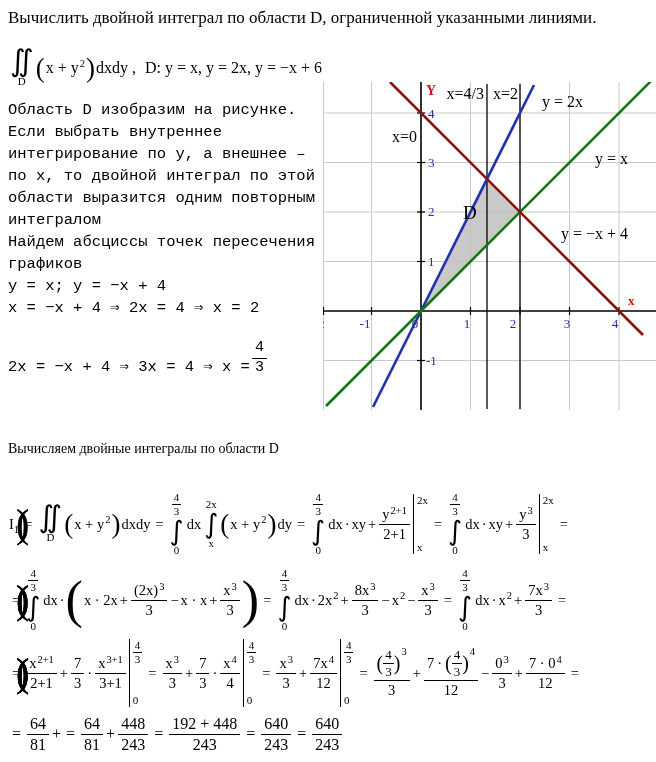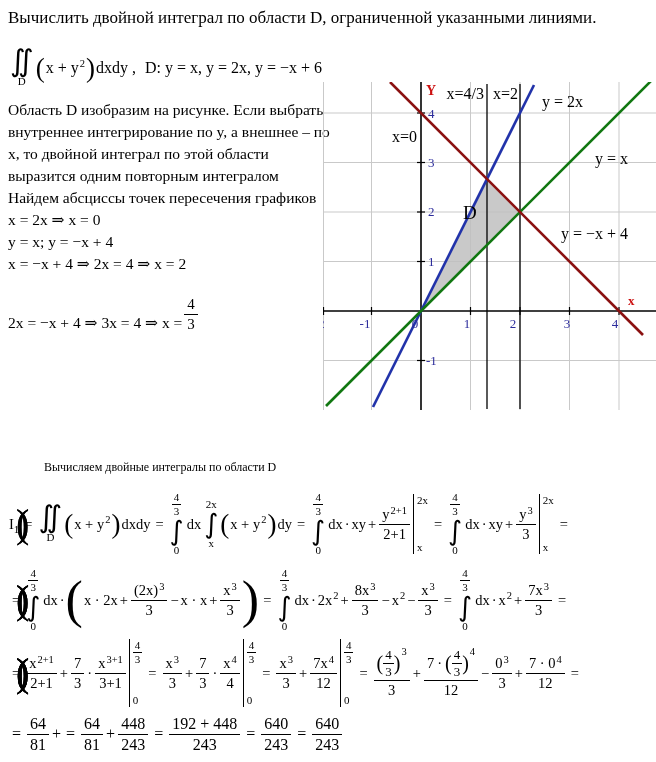--- a/index.html
+++ b/index.html
@@ -2,29 +2,29 @@
 <html><head>
 <meta charset="utf-8">
 <style>
   html,body{margin:0;padding:0;background:#fff;}
   .page{position:relative;width:656px;height:762px;background:#fff;overflow:hidden;
         font-family:"Liberation Serif","DejaVu Serif","DejaVu Sans",serif;color:#000;}
   .title{position:absolute;left:8px;top:8px;font-size:17px;}
   
   .problem{position:absolute;left:8px;top:42px;height:52px;display:flex;align-items:center;white-space:nowrap;font-size:16px;}
   
-  .leftcol{position:absolute;left:8px;top:99px;width:324px;font-size:15.5px;line-height:22px;}
+  .leftcol{position:absolute;left:8px;top:99px;width:324px;font-size:15.5px;line-height:22px;font-family:Liberation Mono, monospace;}
   .leftcol p{margin:0;}
   .gap12{margin-top:12px;} .gap8{margin-top:8px;} .gap18{margin-top:18px;} .gap20{margin-top:20px;}
   .eqrow{display:flex;align-items:flex-end;white-space:nowrap;}
   
   .graph{position:absolute;left:323px;top:82px;width:333px;height:328px;}
   
   .m{position:absolute;left:8px;display:flex;align-items:center;white-space:nowrap;font-size:14.5px;}
-  .calchdr{position:absolute;left:8px;top:460px;font-size:12px;margin-left:36px;}
+  .calchdr{position:absolute;left:8px;top:441px;font-size:14px;}
   .tk{display:inline-flex;align-items:baseline;margin:0 1px;}
   .eqs{margin:0 4px;}
   sup{font-size:10.5px;line-height:0;position:relative;top:-0.55em;margin-left:1px;}
   .sb{font-size:11px;line-height:0;position:relative;top:0.4em;}
   .fr{display:inline-flex;flex-direction:column;align-items:center;margin:0 2px;line-height:1.25;}
   .fr .n{border-bottom:1px solid #000;padding:0 3px;display:inline-flex;align-items:baseline;justify-content:center;}
   .fr .d{padding:0 3px;display:inline-flex;align-items:baseline;justify-content:center;}
   .fr .n.row{align-items:center;}
   .sfr{display:inline-flex;flex-direction:column;align-items:center;font-size:11px;line-height:1.2;}
   .sfr .n{border-bottom:1px solid #000;padding:0 2px;}
@@ -60,21 +60,20 @@
       </span>
     <span class="par s">)</span>
     <span class="tk">dxdy</span>
     <span class="tk" style="margin:0 8px 0 3px;">,</span>
     <span class="tk">D: y = x, y = 2x, y = −x + 6</span>
   </div>
 
   <div class="leftcol">
     <p>Область D изобразим на рисунке. Если выбрать внутреннее интегрирование по y, а внешнее – по x, то двойной интеграл по этой области выразится одним повторным интегралом</p>
     <p class="gap12">Найдем абсциссы точек пересечения графиков</p>
-    <p>x = 2x ⇒ x = 0</p>
     <p class="gap8">y = x; y = −x + 4</p>
     <p>x = −x + 4 ⇒ 2x = 4 ⇒ x = 2</p>
     <div class="eqrow gap20">
       <span>2x = −x + 4 ⇒ 3x = 4 ⇒ x =</span>
       <span class="fr" style="font-size:15px;">
         <span class="n">4</span>
         <span class="d">3</span>
       </span>
     </div>
   </div>

